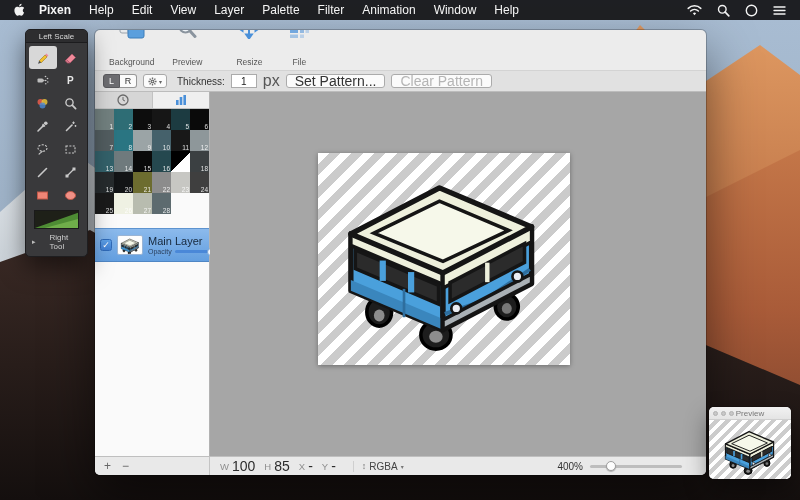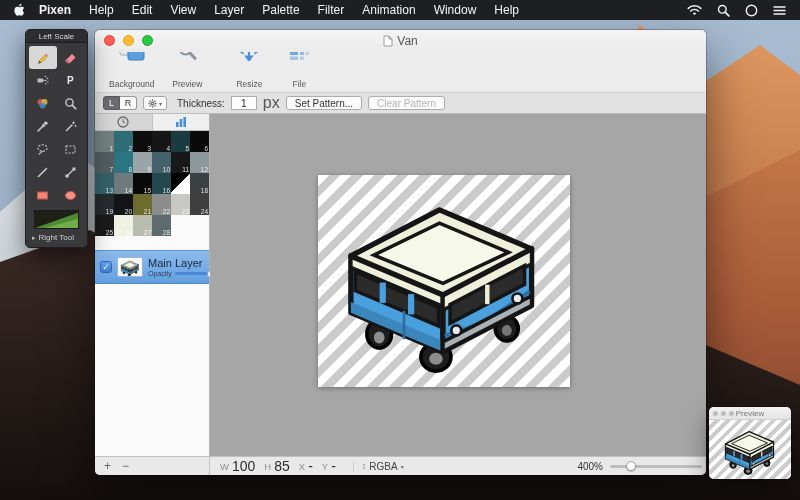--- a/index.html
+++ b/index.html
@@ -20,21 +20,21 @@
   
   .tool-panel{position:absolute;left:25px;top:29px;width:63px;background:#39393b;border:1px solid #1e1e20;border-radius:5px;z-index:20;box-shadow:0 10px 24px rgba(0,0,0,.5);overflow:hidden;}
   .tp-title{height:13px;line-height:13px;text-align:center;font-size:8px;color:#d8d8d8;background:#2d2d2f;border-bottom:1px solid #1c1c1e;}
   .tp-grid{display:grid;grid-template-columns:1fr 1fr;padding:3px 3px 0;}
   .tool{height:23px;display:flex;align-items:center;justify-content:center;border-radius:3px;}
   .tool.selected{background:#d8d8d8;}
   .tool svg{display:block;}
   .tool-p{color:#e8e8e8;font-size:10px;font-weight:bold;}
   .tp-preview{margin:3px 8px 2px;height:19px;border:1px solid #1a1a1a;background:#242424;}
   .tp-preview svg{width:100%;height:100%;display:block;}
-  .tp-footer{display:flex;align-items:center;gap:3px;font-size:8px;color:#cfcfcf;padding:2px 6px 5px;}
+  .tp-footer{display:flex;align-items:center;gap:14px;font-size:8px;color:#cfcfcf;padding:2px 6px 5px;}
   .tp-footer .tri{font-size:7px;color:#bbb;}
 
   
   .window{position:absolute;left:95px;top:30px;width:611px;height:445px;background:#ececec;border-radius:5px;box-shadow:0 22px 50px rgba(0,0,0,.5),0 0 0 1px rgba(0,0,0,.22);z-index:10;display:flex;flex-direction:column;overflow:hidden;}
   .titlebar{position:relative;height:22px;background:linear-gradient(#f4f4f4,#ebebeb);flex:none;}
   .lights{position:absolute;left:9px;top:5px;display:flex;gap:8px;}
   .light{width:11px;height:11px;border-radius:50%;}
   .light.red{background:#ff5f57;border:1px solid #e0443e;}
   .light.yellow{background:#febc2e;border:1px solid #d89e24;}
   .light.green{background:#28c840;border:1px solid #1ba32e;}
@@ -48,21 +48,21 @@
   .seg{display:flex;}
   .seg-btn{width:17px;height:14px;font-size:9px;display:flex;align-items:center;justify-content:center;border:1px solid #979797;background:#fbfbfb;color:#333;}
   .seg-btn.sel{background:#6d6d71;color:#fff;border-color:#5a5a5e;}
   .seg-btn:first-child{border-radius:3px 0 0 3px;}
   .seg-btn:last-child{border-radius:0 3px 3px 0;border-left:none;}
   .gear-btn{height:14px;padding:0 4px;border:1px solid #a8a8a8;border-radius:3px;background:#fbfbfb;display:flex;align-items:center;gap:2px;}
   .gchev{font-size:6px;color:#666;}
   .opt-label{font-size:10px;color:#333;margin-left:4px;}
   .thick-input{width:26px;height:14px;border:1px solid #ababab;background:#fff;font-size:10px;text-align:center;font-family:inherit;color:#222;}
   .opt-unit{font-size:16px;color:#555;}
-  .opt-btn{height:14px;padding:6px 8px;border:1px solid #ababab;border-radius:3px;background:#fbfbfb;font-size:10px;color:#333;display:flex;align-items:center;}
+  .opt-btn{height:14px;padding:6px 8px;border:1px solid #ababab;border-radius:3px;background:#fbfbfb;font-size:14px;color:#333;display:flex;align-items:center;}
   .opt-btn.disabled{color:#b5b5b5;}
 
   .content{flex:1;display:flex;min-height:0;}
   .sidebar{width:115px;flex:none;background:#fafafa;border-right:1px solid #b2b2b2;display:flex;flex-direction:column;}
   .side-tabs{height:17px;display:flex;border-bottom:1px solid #c2c2c2;flex:none;}
   .side-tab{flex:1;display:flex;align-items:center;justify-content:center;background:#d6d6d6;}
   .side-tab.sel{background:#efefef;}
   .side-tab + .side-tab{border-left:1px solid #c2c2c2;}
   .swatches{display:grid;grid-template-columns:repeat(6,1fr);flex:none;}
   .swatch{height:21px;position:relative;}
@@ -84,21 +84,21 @@
 
   .statusbar{height:19px;flex:none;background:#e9e9e9;border-top:1px solid #bfbfbf;display:flex;align-items:center;font-size:10px;color:#333;}
   .sb-left{width:115px;flex:none;height:100%;display:flex;align-items:center;gap:3px;padding:0 5px;border-right:1px solid #c4c4c4;}
   .sb-btn{width:15px;text-align:center;font-size:12px;color:#666;line-height:15px;}
   .sb-dims{display:flex;align-items:center;margin-left:10px;}
   .sb-lab{color:#8f8f8f;font-size:9.5px;margin-right:3px;}
   .sb-val{color:#2c2c2c;font-size:14px;margin-right:9px;}
   .sb-mode{display:flex;align-items:center;gap:3px;margin-left:8px;color:#444;padding-left:8px;border-left:1px solid #cfcfcf;}
   .sb-stepper{font-size:9px;color:#777;}
   .sb-chev{font-size:6px;color:#777;}
-  .sb-right{margin-left:auto;display:flex;align-items:center;gap:7px;padding-right:4px;}
+  .sb-right{margin-left:auto;display:flex;align-items:center;gap:7px;padding-right:24px;}
   .zoom-slider{position:relative;width:92px;height:3px;background:#bdbdbd;border-radius:2px;}
   .zoom-knob{position:absolute;left:16px;top:-4px;width:10px;height:10px;border-radius:50%;background:#fdfdfd;border:1px solid #9e9e9e;box-shadow:0 1px 1px rgba(0,0,0,.25);}
 
   
   .preview-panel{position:absolute;left:709px;top:407px;width:82px;height:72px;background:#e8e8e8;border-radius:5px;box-shadow:0 10px 24px rgba(0,0,0,.45),0 0 0 1px rgba(0,0,0,.15);z-index:30;overflow:hidden;}
   .pp-title{position:relative;height:13px;background:linear-gradient(#f2f2f2,#e4e4e4);border-bottom:1px solid #cfcfcf;display:flex;align-items:center;justify-content:center;font-size:8px;color:#777;}
   .pp-dots{position:absolute;left:4px;top:4px;display:flex;gap:3px;}
   .pp-dot{width:5px;height:5px;border-radius:50%;background:#c7c7c7;border:1px solid #b2b2b2;}
   .pp-body{position:absolute;left:0;right:0;top:13px;bottom:0;background:repeating-linear-gradient(135deg,#ffffff 0 4px,#cccccc 4px 8px);display:flex;align-items:center;justify-content:center;}
   .pp-body svg{width:62px;height:54px;}
@@ -329,34 +329,20 @@
           <polygon points="10,19 44,9 44,19" fill="#6fae4a"></polygon>
         </svg>
     </div>
     <div class="tp-footer">
       <span class="tri">▸</span>
       <span>Right Tool</span>
     </div>
   </div>
 
   <div class="window">
-    <div class="titlebar">
-      <div class="lights">
-        <span class="light red"></span>
-        <span class="light yellow"></span>
-        <span class="light green"></span>
-      </div>
-      <div class="title">
-        <svg width="10" height="12">
-            <path d="M1 1 h5 l3 3 v7 h-8 z" fill="#fdfdfd" stroke="#9a9a9a"></path>
-            <path d="M6 1 v3 h3" fill="none" stroke="#9a9a9a"></path>
-          </svg>
-        <span>Van</span>
-      </div>
-    </div>
 
     <div class="toolbar">
       <div class="tb-item">
         <span class="tb-icon">
           <svg width="26" height="21" viewBox="0 0 26 21">
               <rect x="1" y="1" width="14" height="14" rx="2" fill="#e8eaec" stroke="#9aa2aa"></rect>
               <rect x="2" y="2" width="6" height="6" fill="#c8ced4"></rect>
               <rect x="8" y="8" width="6" height="6" fill="#c8ced4"></rect>
               <rect x="9" y="5" width="16" height="15" rx="2" fill="#5b9fdd" stroke="#3d7cb8"></rect>
             </svg>

